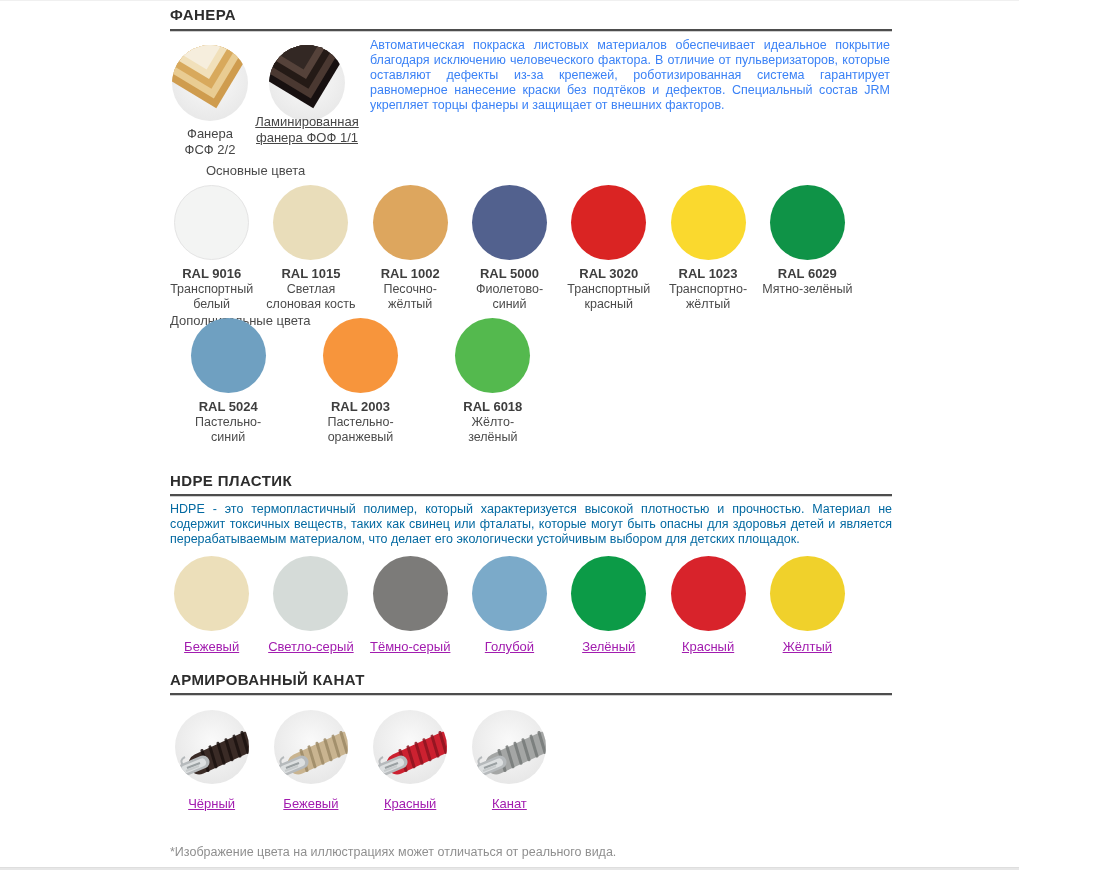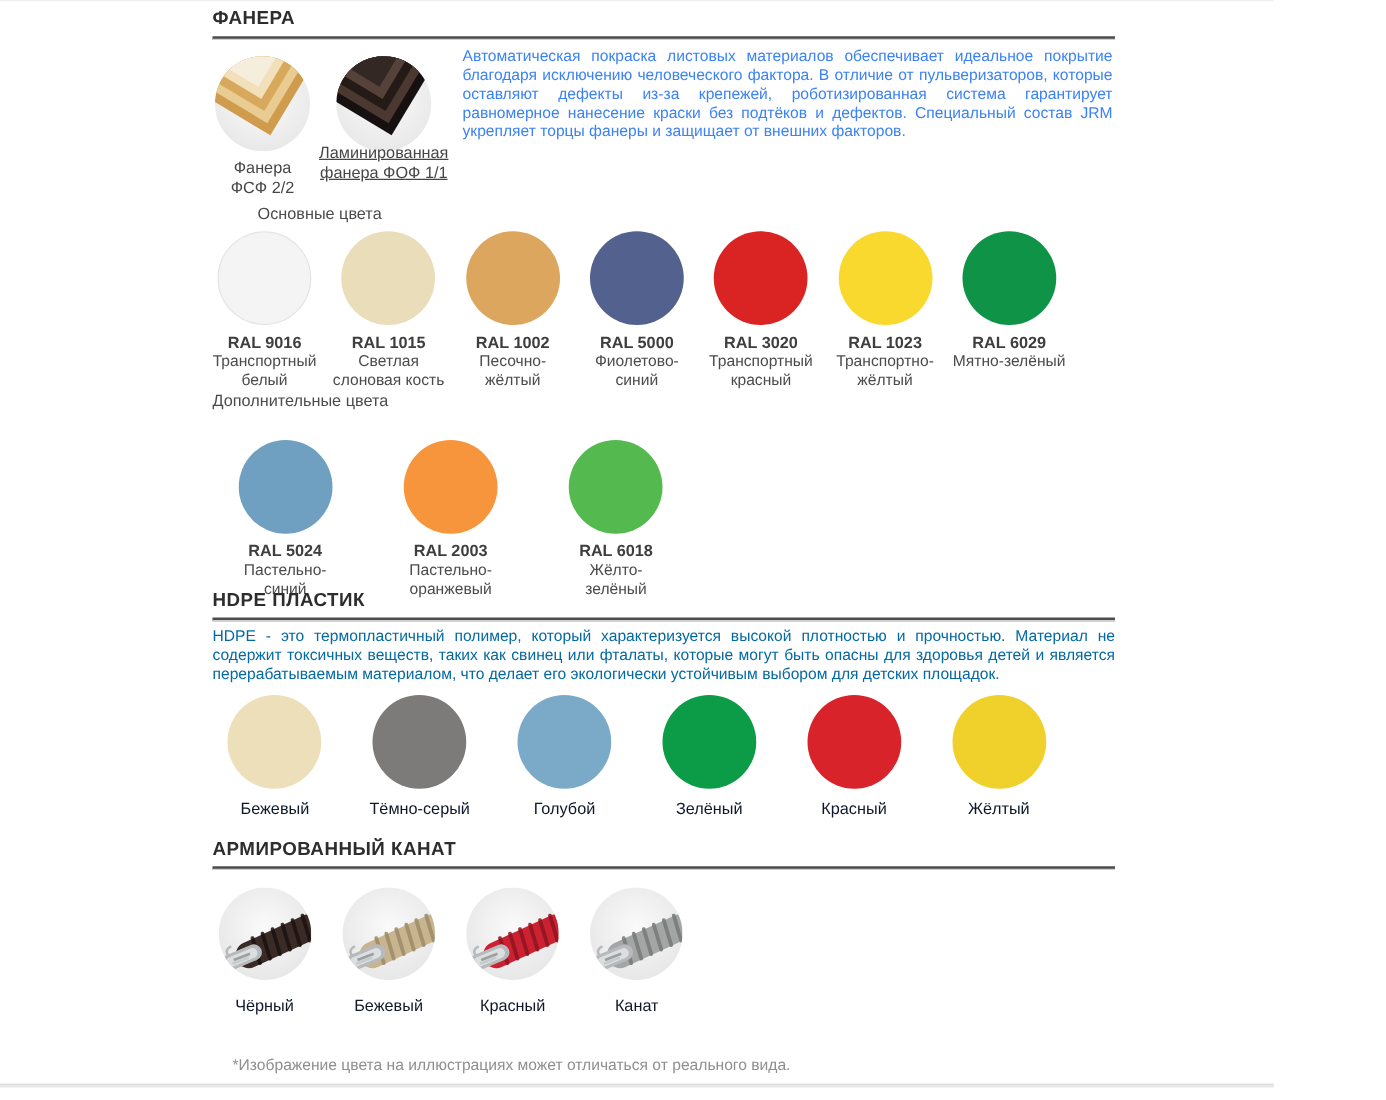--- a/index.html
+++ b/index.html
@@ -9,21 +9,21 @@
   .h2{font-size:15px;font-weight:bold;color:#2d2d2d;letter-spacing:.4px;}
   .rule{height:2px;background:#4d4d4d;border-bottom:1px solid #cfcfcf;}
   .subhead{font-size:13px;color:#4b4b4b;}
   .para{font-size:12.5px;line-height:15px;text-align:justify;color:#3b82f6;white-space:pre-line;margin:0;}
   .para-red{color:#0369a1;}
   .swatch-row{display:flex;}
   .col{flex:1;display:flex;flex-direction:column;align-items:center;}
   .circle{width:75px;height:75px;border-radius:50%;box-sizing:border-box;}
   .code{margin-top:6px;font-size:13px;font-weight:bold;color:#3e3e3e;line-height:16px;text-align:center;}
   .name{font-size:12.5px;color:#4b4b4b;line-height:15px;text-align:center;white-space:pre-line;}
-  .hlabel{margin-top:8px;font-size:13px;color:#0f172a;text-align:center;}
+  .hlabel{margin-top:8px;font-size:13px;color:#a21caf;text-align:center;text-decoration:underline;}
   .plylabel{font-size:13px;color:#464646;line-height:16px;text-align:center;white-space:pre-line;}
   .footnote{font-size:12.5px;color:#8f8f8f;}
   .faintline{background:#f0f0f0;height:1px;}
   .bottomline{background:#e7e7e7;height:2px;border-top:1px solid #dedede;}
 </style>
 </head>
 <body>
 
 <div class="page">
 
@@ -116,21 +116,21 @@
 жёлтый</div>
       </div>
       <div class="col">
         <div class="circle" style="background: rgb(15, 147, 71);"></div>
         <div class="code">RAL 6029</div>
         <div class="name">Мятно-зелёный</div>
       </div>
     </div>
 
   <div class="abs subhead" style="left:170px;top:313px;">Дополнительные цвета</div>
-  <div class="abs swatch-row" style="left:162px;top:352px;width:397px;" id="row-extra">
+  <div class="abs swatch-row" style="left:162px;top:318px;width:397px;" id="row-extra">
       <div class="col">
         <div class="circle" style="background: rgb(111, 160, 193);"></div>
         <div class="code">RAL 5024</div>
         <div class="name">Пастельно-
 синий</div>
       </div>
       <div class="col">
         <div class="circle" style="background: rgb(247, 149, 60);"></div>
         <div class="code">RAL 2003</div>
         <div class="name">Пастельно-
@@ -144,20 +144,24 @@
       </div>
     </div>
 
   <div class="abs h2" style="left:170px;top:472px;">HDPE ПЛАСТИК</div>
   <div class="abs rule" style="left:170px;top:494px;width:722px;"></div>
   <p class="abs para para-red" style="left:170px;top:502px;width:722px;">HDPE - это термопластичный полимер, который характеризуется высокой плотностью и прочностью. Материал не содержит токсичных веществ, таких как свинец или фталаты, которые могут быть опасны для здоровья детей и является перерабатываемым материалом, что делает его экологически устойчивым выбором для детских площадок.</p>
   <div class="abs swatch-row" style="left:162px;top:556px;width:695px;" id="row-hdpe">
       <div class="col">
         <div class="circle" style="background: rgb(236, 223, 186);"></div>
         <div class="hlabel">Бежевый</div>
+      </div>
+      <div class="col">
+        <div class="circle" style="background: rgb(213, 219, 216);"></div>
+        <div class="hlabel">Светло-серый</div>
       </div>
       <div class="col">
         <div class="circle" style="background: rgb(124, 123, 121);"></div>
         <div class="hlabel">Тёмно-серый</div>
       </div>
       <div class="col">
         <div class="circle" style="background: rgb(123, 170, 201);"></div>
         <div class="hlabel">Голубой</div>
       </div>
       <div class="col">
@@ -292,15 +296,15 @@
       <line x1="12" y1="58" x2="25" y2="53" stroke="#9aa0a2" stroke-width="2"></line>
       <line x1="11" y1="61" x2="24" y2="56" stroke="#c7cbcc" stroke-width="2"></line>
       <path d="M8,55 q-4,-5 2,-8" stroke="#b6babc" stroke-width="2" fill="none"></path>
       <path d="M9,64 q-3,4 -7,3" stroke="#a7acae" stroke-width="2" fill="none"></path>
     </g>
   </svg></div>
         <div class="hlabel">Канат</div>
       </div>
     </div>
 
-  <div class="abs footnote" style="left:186px;top:845px;">*Изображение цвета на иллюстрациях может отличаться от реального вида.</div>
+  <div class="abs footnote" style="left:170px;top:845px;">*Изображение цвета на иллюстрациях может отличаться от реального вида.</div>
   <div class="abs bottomline" style="left:0;top:867px;width:1109px;"></div>
 </div>
 
 </body></html>

